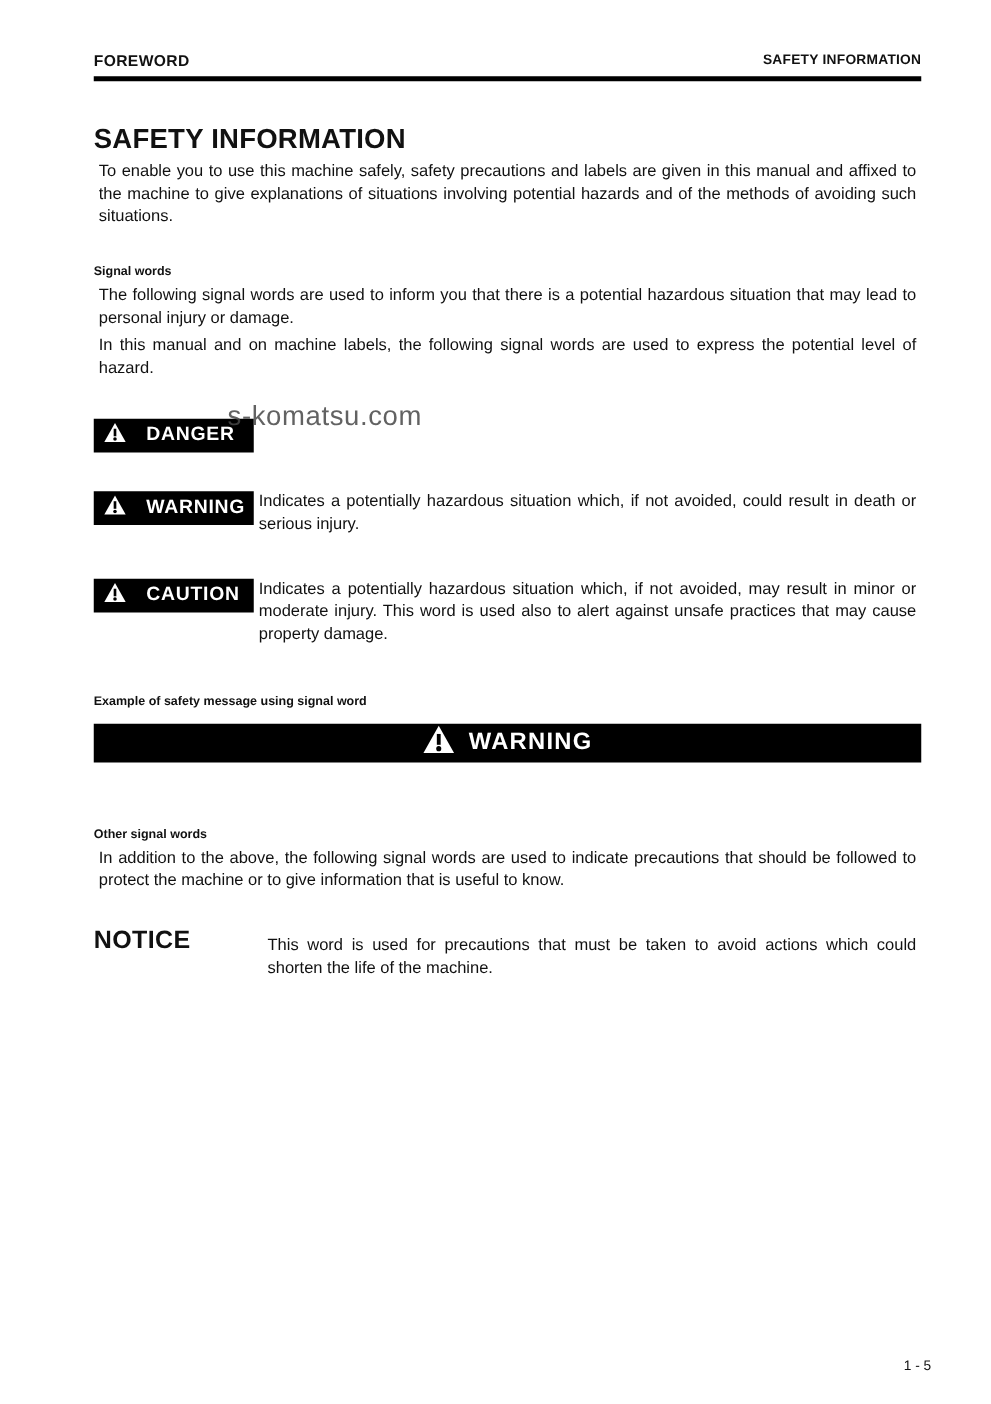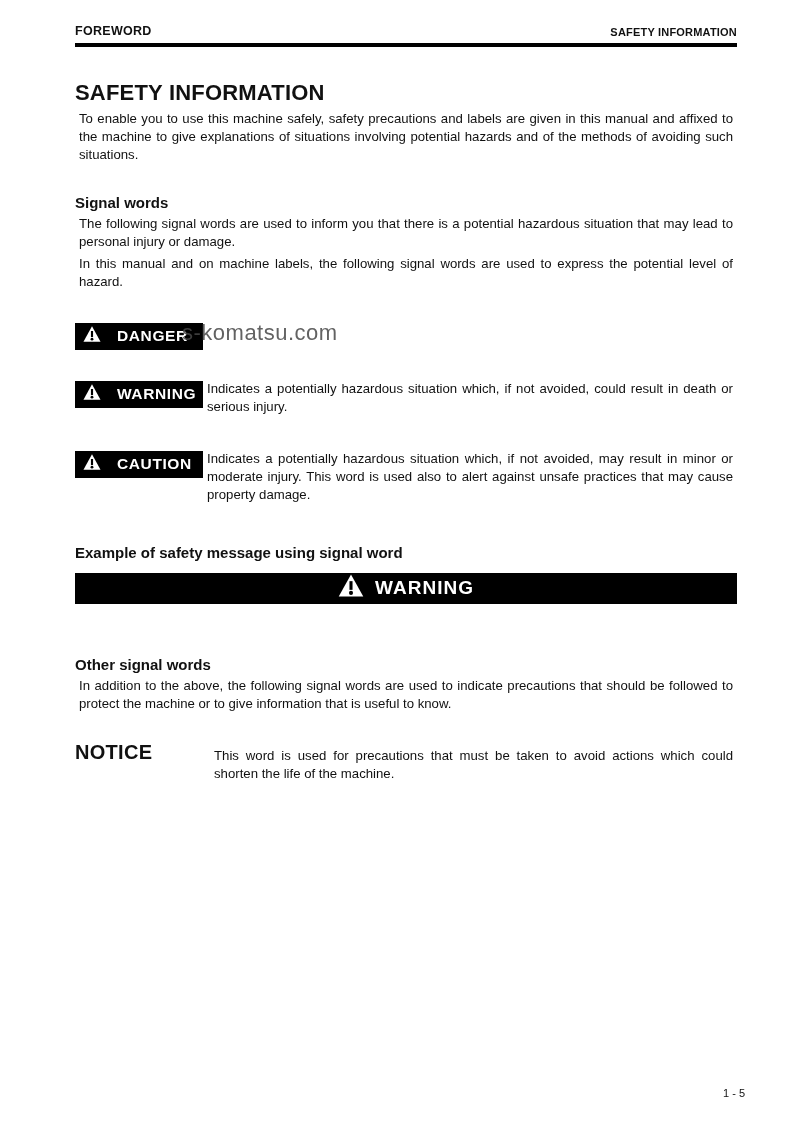--- a/index.html
+++ b/index.html
@@ -19,22 +19,21 @@
     position: absolute;
     left: 75px;
     right: 56px;
     top: 0;
   }
 
   
   .hdr-row {
     display: flex;
     justify-content: space-between;
-    align-items: flex-end;
-    padding-top: 24px;
+    padding-top: 42px;
   }
   .hdr-left {
     font-size: 12.5px;
     font-weight: bold;
     letter-spacing: 0.3px;
   }
   .hdr-right {
     font-size: 11px;
     font-weight: bold;
     letter-spacing: 0.2px;
@@ -53,21 +52,21 @@
     letter-spacing: 0.2px;
   }
   p.body {
     font-size: 13.2px;
     line-height: 1.37;
     text-align: justify;
     margin: 4px;
   }
   .intro { margin-top: 10px; }
   .subhead {
-    font-size: 15px;
+    font-size: 10px;
     font-weight: bold;
     margin-top: 30px;
   }
   .para-gap { margin-top: 24px; }
 
   
   .signal-item {
     display: flex;
     align-items: flex-start;
     margin-top: 26px;

